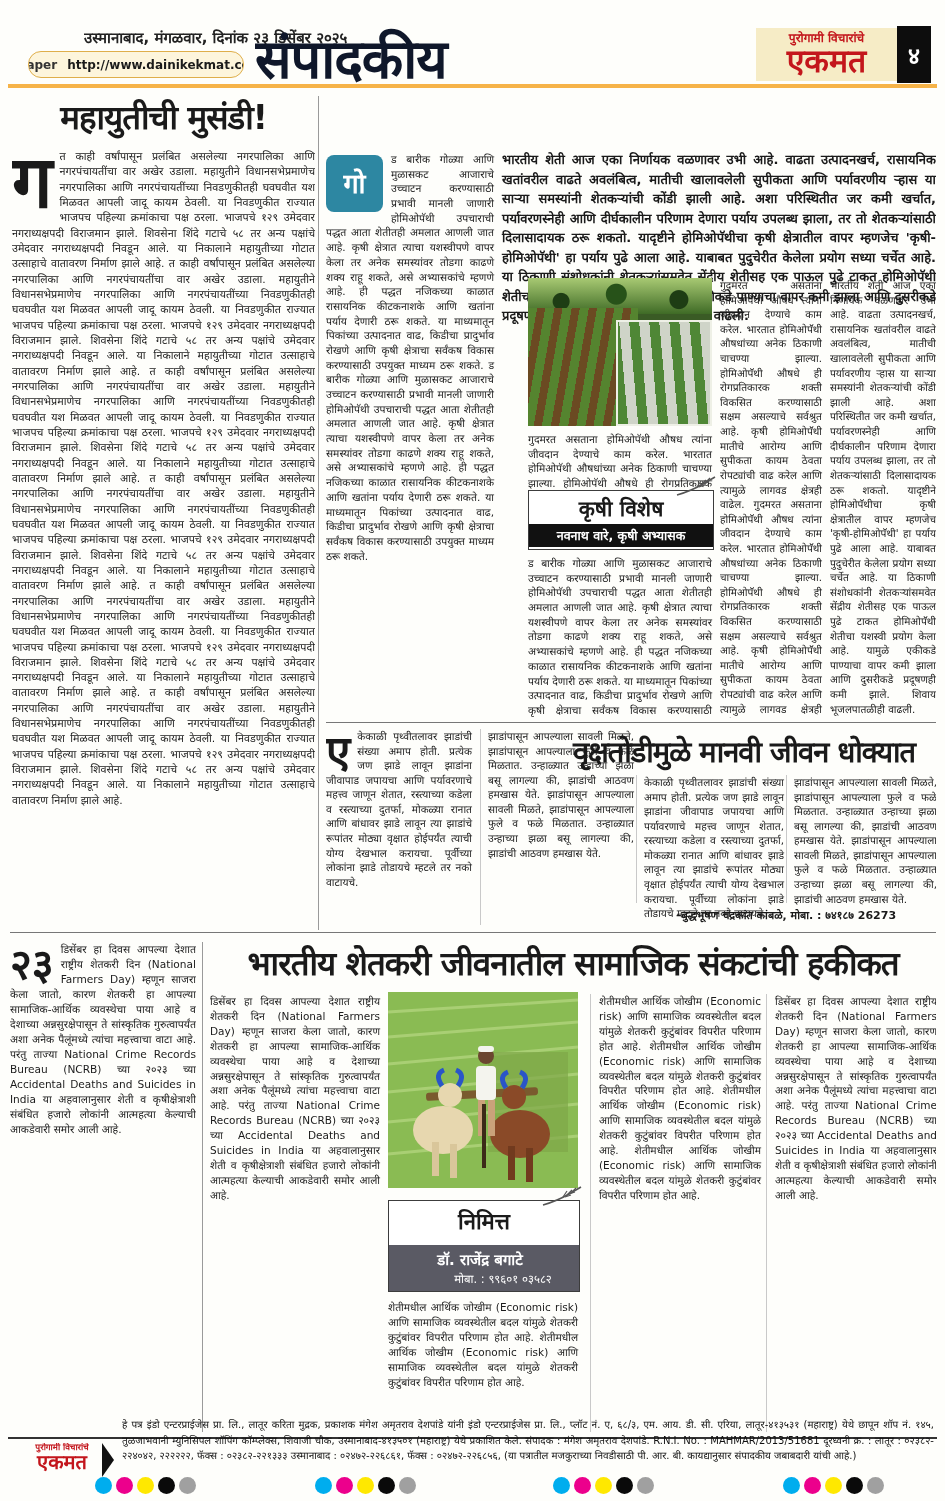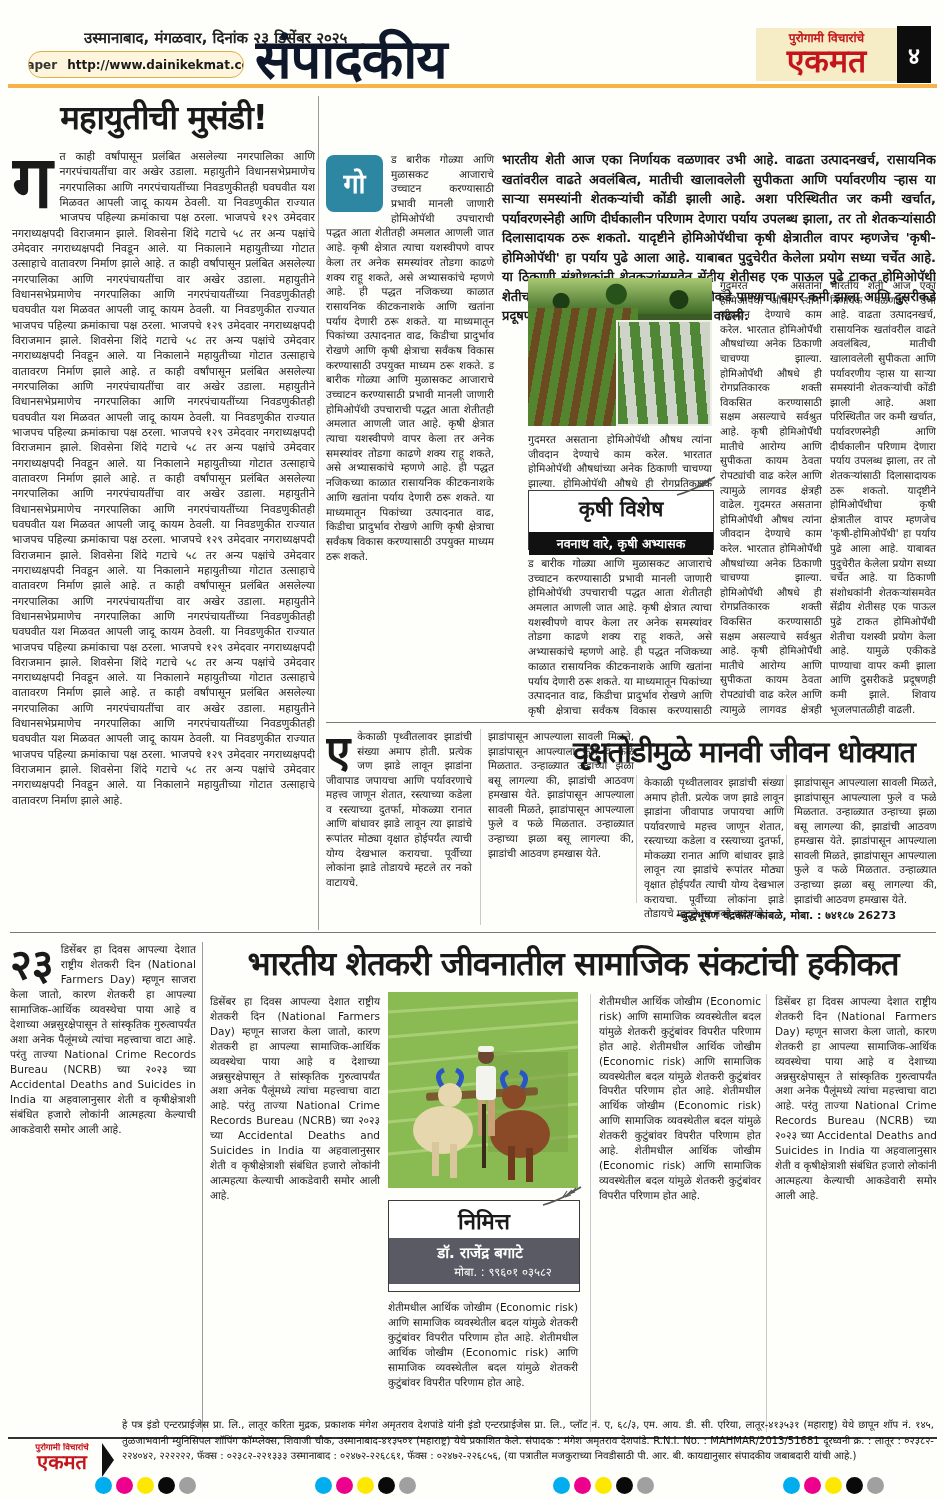--- a/index.html
+++ b/index.html
@@ -49,21 +49,21 @@
                  radial-gradient(circle at 82% 60%,#1e3d14 0 9px,transparent 10px),
                  linear-gradient(#a8c973,#3f6b26);}
   .ph1-left{position:absolute;left:0;top:30px;width:110px;bottom:0;
       background:repeating-linear-gradient(100deg,#55842f 0 9px,#6b4a22 9px 17px);}
   .ph1-right{position:absolute;right:0;top:42px;width:92px;bottom:0;border:2px solid #eef0e6;
       background:repeating-linear-gradient(85deg,#4f8736 0 10px,#cfd4c8 10px 20px);}
   .ma-caption{position:absolute;left:202px;top:342px;width:184px;height:52px;font-size:10.5px;line-height:1.4;}
   .infobox{border:1.5px solid #3c3c3c;background:#fff;}
   .ma-box{position:absolute;left:202px;top:400px;width:184px;height:58px;}
   .infobox-title{text-align:center;font-size:21px;font-weight:800;padding:3px 0 2px 0;}
-  .infobox-bar{background:#111;color:#fff;text-align:center;font-size:12.5px;font-weight:700;padding:3px 12px;margin-top:8px;}
+  .infobox-bar{background:#111;color:#fff;text-align:center;font-size:12.5px;font-weight:700;padding:3px 12px;}
   .wheat{position:absolute;right:-4px;top:-16px;}
   .ma-under{position:absolute;left:202px;top:466px;width:184px;height:162px;font-size:10.5px;line-height:1.4;}
   .ma-col3{position:absolute;left:394px;top:188px;width:102px;height:440px;font-size:10.3px;line-height:1.42;}
   .ma-col4{position:absolute;left:504px;top:188px;width:106px;height:440px;font-size:10.3px;line-height:1.42;}
   
   .ta{left:326px;top:722px;width:610px;height:208px;border-top:1px solid #777;}
   .ta-headline{position:absolute;left:226px;top:8px;width:384px;font-size:29px;font-weight:800;
       white-space:nowrap;text-align:center;letter-spacing:-1px;}
   .ta-col{position:absolute;font-size:10.4px;line-height:1.4;}
   .ta-c1{left:0;top:6px;width:146px;height:196px;}
@@ -74,21 +74,21 @@
   .dc-ta{font-size:44px;line-height:.85;}
   
   .bl-col{left:10px;top:942px;width:186px;height:490px;font-size:10.6px;line-height:1.42;}
   .fa{left:210px;top:938px;width:726px;height:496px;}
   .fa-headline{position:absolute;left:0;top:2px;width:726px;text-align:center;font-size:33px;font-weight:800;
       white-space:nowrap;letter-spacing:-1px;}
   .fa-col{position:absolute;font-size:10.5px;line-height:1.42;}
   .fa-c1{left:0;top:56px;width:170px;height:438px;}
   .fa-photo{position:absolute;left:178px;top:54px;width:190px;height:196px;background:#86b84f;}
   .fa-box{position:absolute;left:178px;top:262px;width:190px;height:90px;}
-  .nb-title{text-align:center;font-size:22px;font-weight:800;padding:4px 0 3px 0;font-family:Liberation Serif, serif;}
+  .nb-title{text-align:center;font-size:22px;font-weight:800;padding:4px 0 10px 0;font-family:Liberation Serif, serif;}
   .nb-bar{background:#5a5a64;color:#fff;text-align:center;padding:4px 8px 5px 0;}
   .nb-author{font-size:15px;font-weight:700;}
   .nb-phone{font-size:11.5px;margin-top:2px;margin-left:46px;}
   .fa-c2b{left:178px;top:362px;width:190px;height:132px;}
   .fa-c3{left:380px;top:56px;width:162px;height:438px;border-left:1px solid #c9c9c9;padding-left:8px;}
   .fa-c4{left:556px;top:56px;width:162px;height:438px;border-left:1px solid #c9c9c9;padding-left:8px;}
   
   .foot-rule{left:8px;top:1437px;width:929px;height:1.5px;background:#333;}
   .foot-logo{left:12px;top:1443px;width:100px;text-align:center;line-height:1;}
   .fl-tag{font-size:8.5px;font-weight:800;color:#c3161c;}

